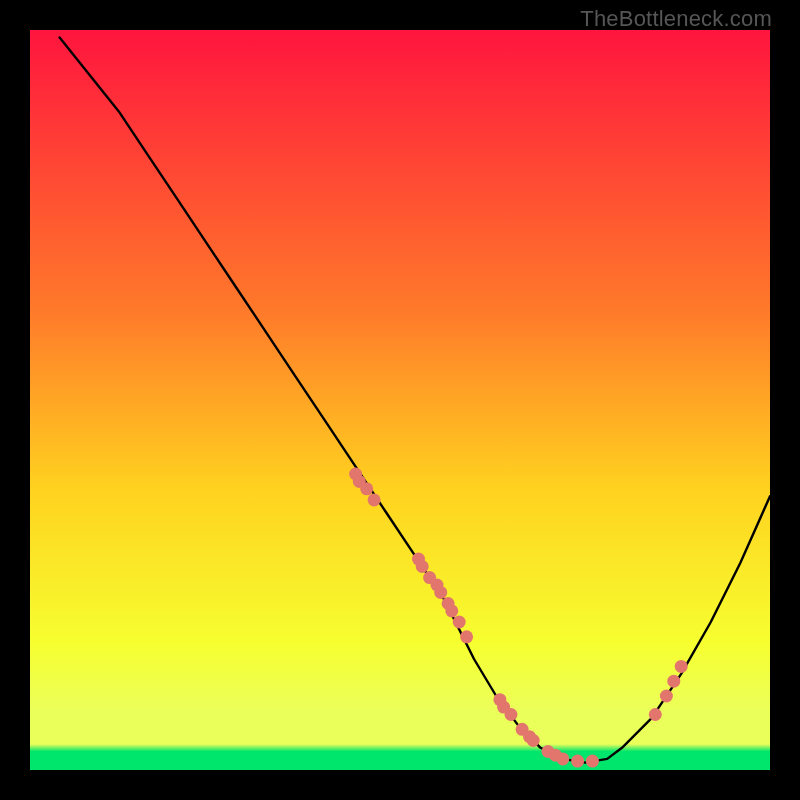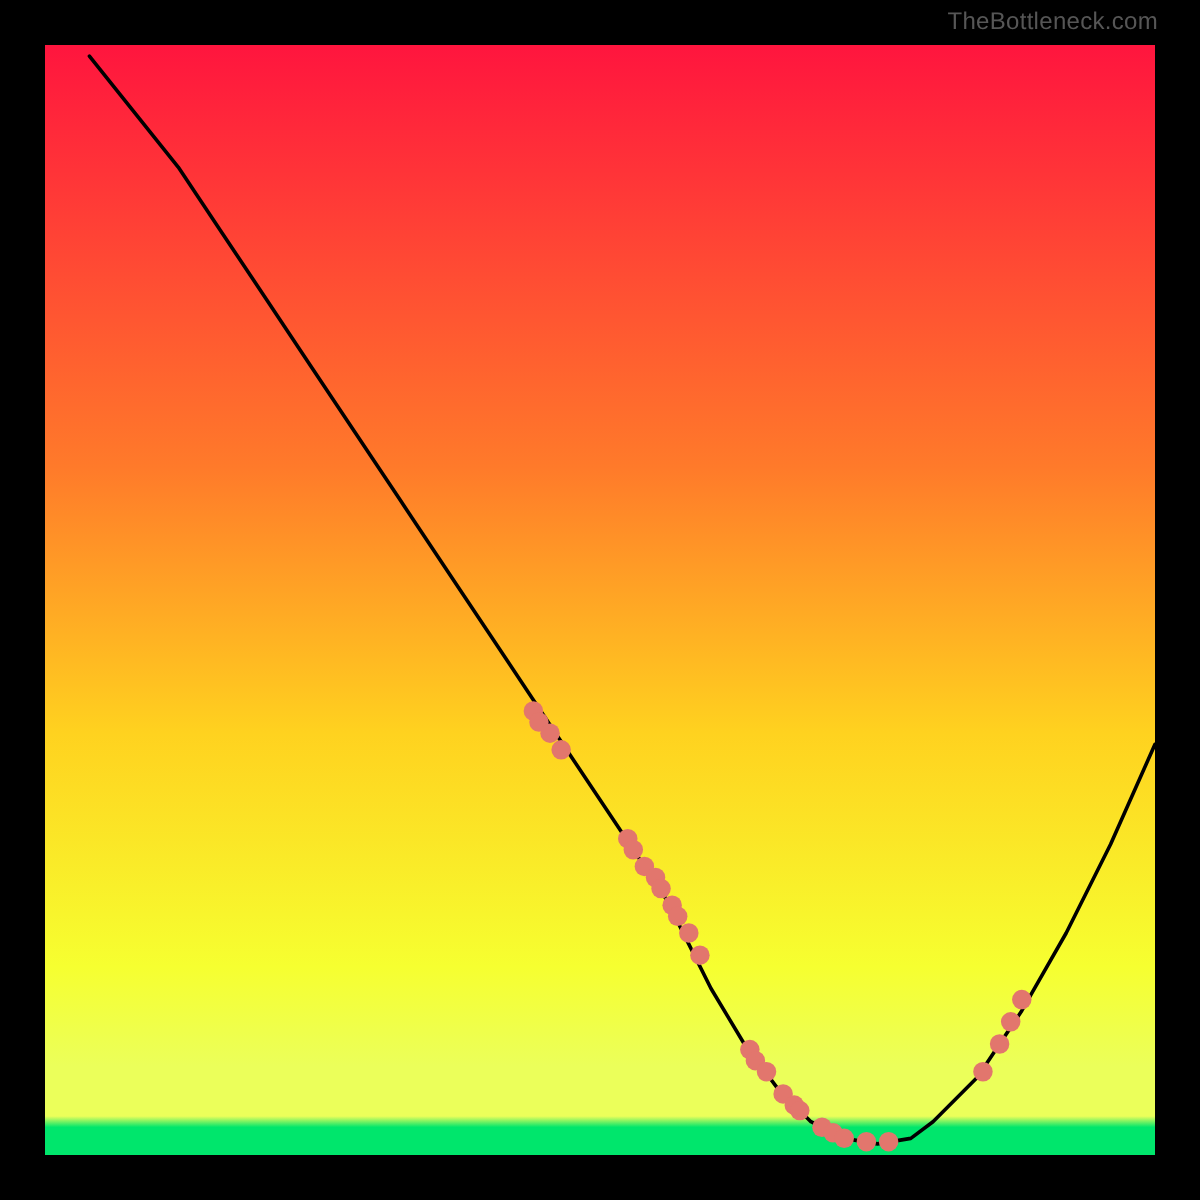--- a/index.html
+++ b/index.html
@@ -15,21 +15,21 @@
     left: 30px;
     top: 30px;
     width: 740px;
     height: 740px;
   }
   .watermark {
     position: absolute;
     top: 6px;
     right: 28px;
     font-family: Arial, Helvetica, sans-serif;
-    font-size: 16px;
+    font-size: 22px;
     color: #565656;
     font-weight: 500;
     letter-spacing: 0.2px;
   }
 </style>
 </head>
 <body>
 
 <div class="plot-area">
   <svg width="740" height="740" viewBox="0 0 740 740" preserveAspectRatio="none">

